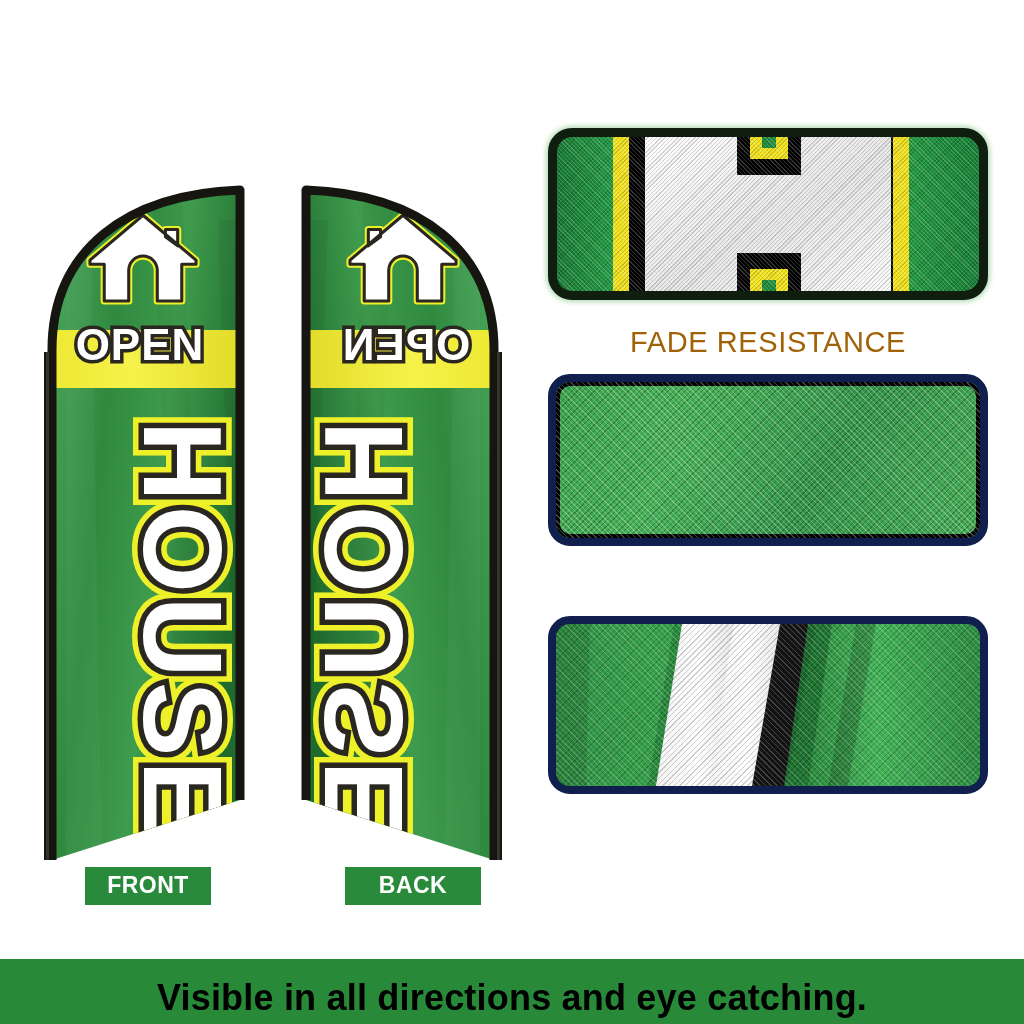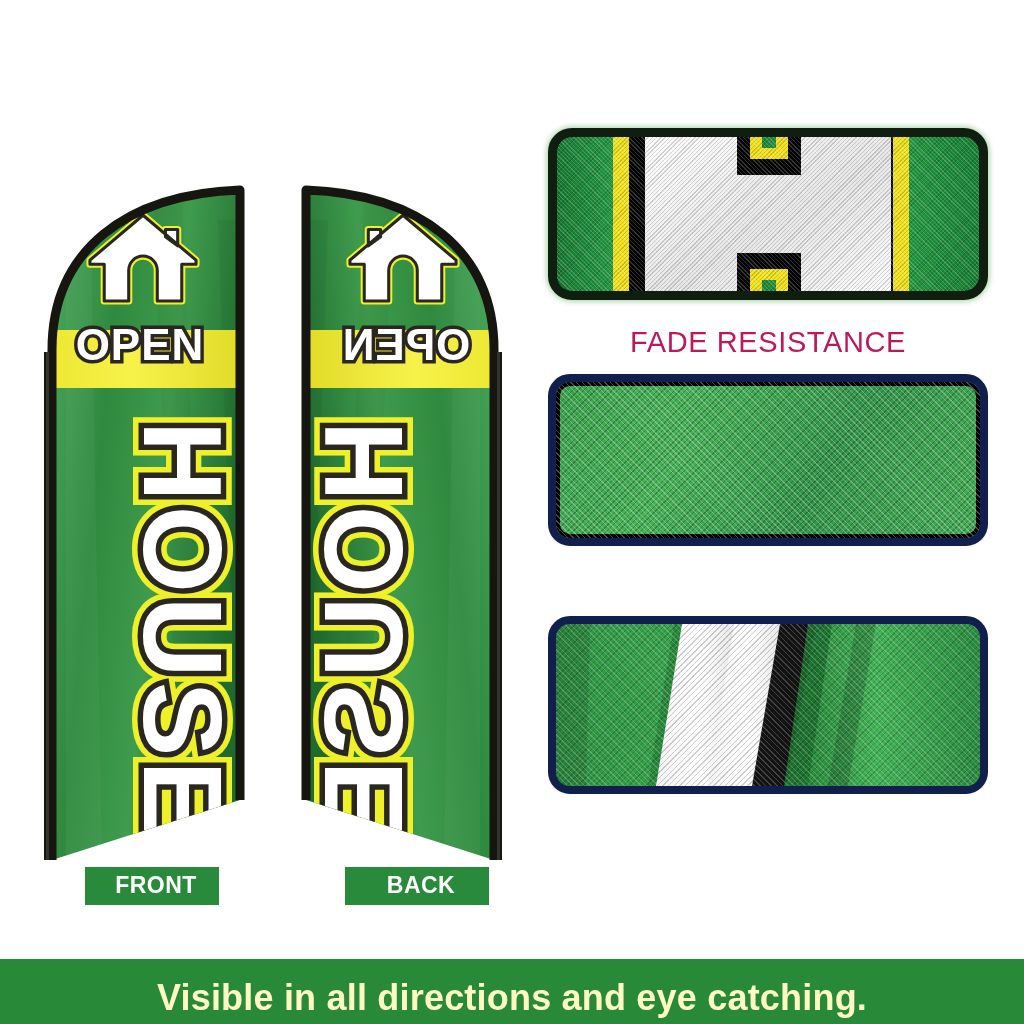--- a/index.html
+++ b/index.html
@@ -18,21 +18,21 @@
 
   
   .tag{
     position:absolute;
     background:#2a8a3c;
     color:#ffffff;
     font-size:23px;
     font-weight:bold;
     letter-spacing:.5px;
     text-align:center;
-    padding:5px 0 6px 8px;
+    padding:5px 0 6px 0;
     font-family:"Liberation Sans", sans-serif;
   }
 
   
   .panel{
     position:absolute;
     box-sizing:border-box;
     overflow:hidden;
   }
   .panel-a{
@@ -42,21 +42,21 @@
   }
   .panel-b{
     border:8px solid #101f4d;
     border-radius:22px;
     box-shadow:inset 0 0 0 4px #000000;
   }
   .cap{
     position:absolute;
     width:100%;
     text-align:center;
-    color:#be185d;
+    color:#a16207;
     font-size:29px;
     letter-spacing:.6px;
     font-family:"Liberation Sans", sans-serif;
   }
 
   
   .weave{
     position:absolute;inset:0;
     background-image:
       repeating-linear-gradient(45deg, rgba(255,255,255,.20) 0 1px, rgba(0,0,0,0) 1px 3px),
@@ -64,21 +64,21 @@
     pointer-events:none;
   }
 
   
   #banner{
     position:absolute;left:0;width:1024px;
     background:#288a38;
     display:flex;align-items:center;justify-content:center;
   }
   #banner span{
-    color:#fef9c3;
+    color:#000000;
     font-size:36px;
     font-weight:bold;
     letter-spacing:.2px;
     font-family:"Liberation Sans", sans-serif;
     text-align:right;
   }
 </style>
 </head>
 <body>
 

